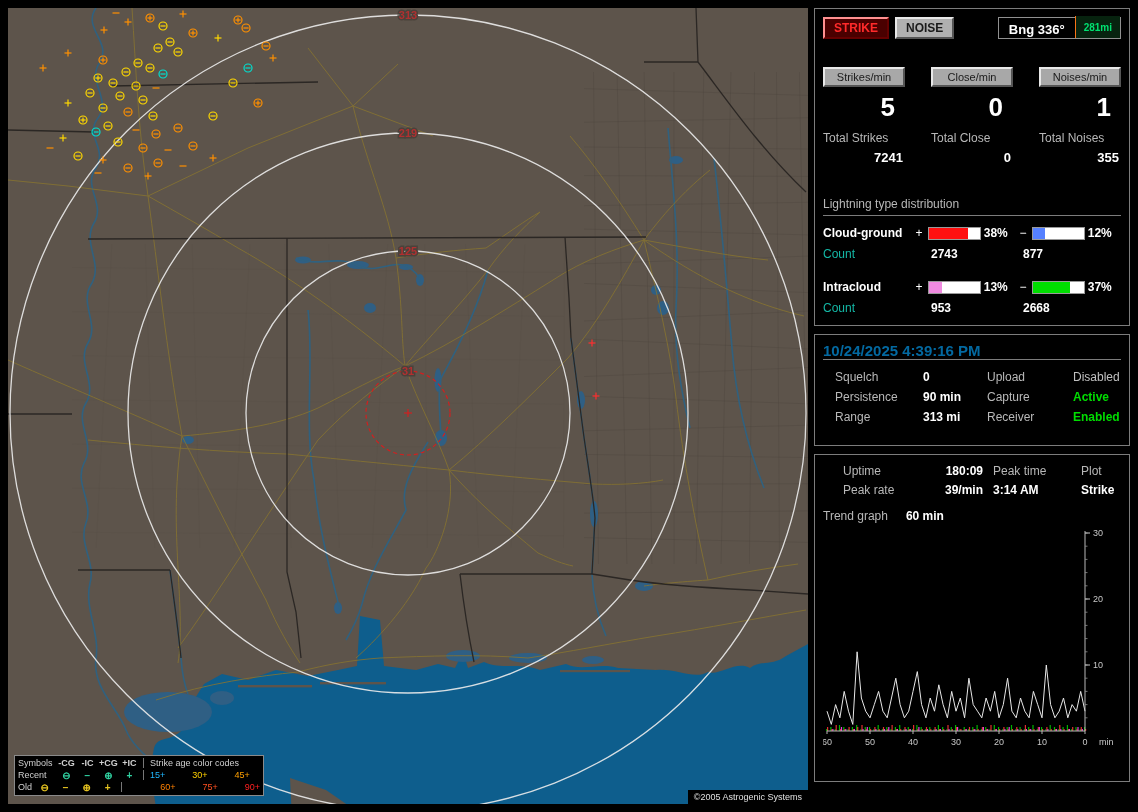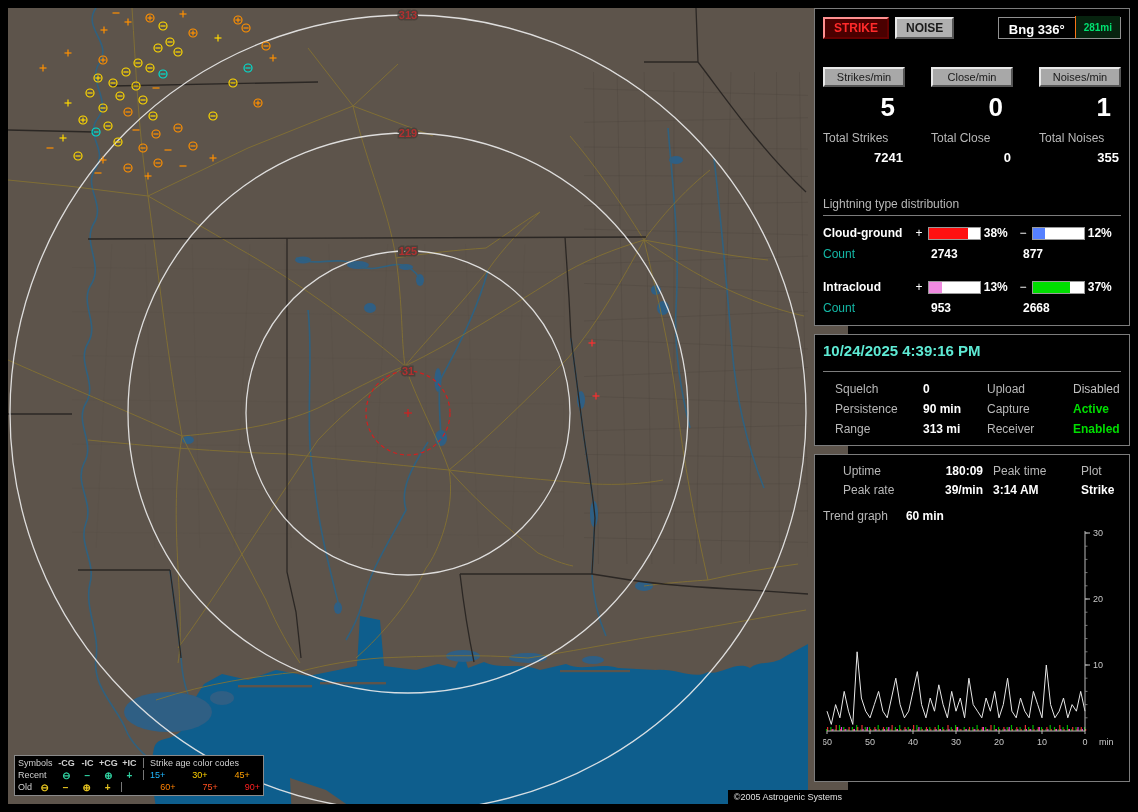--- a/index.html
+++ b/index.html
@@ -1,20 +1,20 @@
 <!DOCTYPE html>
 <html><head>
 <meta charset="utf-8">
 <style>
   html,body{margin:0;padding:0;background:#000;}
   body{width:1138px;height:812px;position:relative;overflow:hidden;
        font-family:"Liberation Sans",sans-serif;color:#fff;}
 
   
-  #map-wrap{position:absolute;left:8px;top:8px;width:800px;height:796px;background:#5d544b;padding-left:40px;}
+  #map-wrap{position:absolute;left:8px;top:8px;width:800px;height:796px;background:#5d544b;}
   #map-svg{position:absolute;left:0;top:0;}
   .ring-label{font-size:11px;font-weight:bold;fill:#b03030;paint-order:stroke;stroke:#4a423b;stroke-width:3px;text-anchor:middle;}
 
   
   #legend{position:absolute;left:6px;bottom:8px;width:250px;background:#000;border:1px solid #8a8a8a;
           font-size:9px;color:#d0d0d0;padding:1px 3px 2px 3px;box-sizing:border-box;}
   .lg-row{display:flex;align-items:center;height:12px;white-space:nowrap;}
   .lg-label{width:38px;}
   .lg-h,.lg-sym{width:21px;text-align:center;font-weight:bold;}
   .lg-sym{font-size:10px;}
@@ -57,21 +57,21 @@
   .dist-sym{width:12px;text-align:center;}
   .bar{width:52px;height:11px;background:#fff;border:1px solid #999;margin:0 3px;overflow:hidden;}
   .bar i{display:block;height:100%;}
   .pct{width:34px;font-weight:bold;}
   .count-row{display:flex;font-size:12px;height:20px;align-items:center;}
   .count-label{width:92px;color:#14b8a6;}
   .cnt1{width:100px;font-weight:bold;padding-left:16px;box-sizing:border-box;}
   .cnt2{font-weight:bold;padding-left:8px;}
 
   
-  .dt{color:#5eead4;font-weight:bold;font-size:15px;padding:1px 0 12px 0;border-bottom:1px solid #7c7c7c;margin-bottom:7px;}
+  .dt{color:#0369a1;font-weight:bold;font-size:15px;padding:1px 0 0 0;border-bottom:1px solid #7c7c7c;margin-bottom:7px;}
   .srow{display:grid;grid-template-columns:88px 64px 86px 1fr;font-size:12px;height:20px;align-items:center;margin-left:12px;}
 
   
   .serow{display:grid;grid-template-columns:86px 64px 88px 1fr;font-size:12px;height:19px;align-items:center;margin-left:20px;}
   .ra{text-align:right;padding-right:10px;}
   .trendrow{display:flex;font-size:12px;margin-top:10px;}
   .trendrow .val{margin-left:18px;}
   #trend-svg{margin-top:4px;display:block;}
 </style>
 </head>

